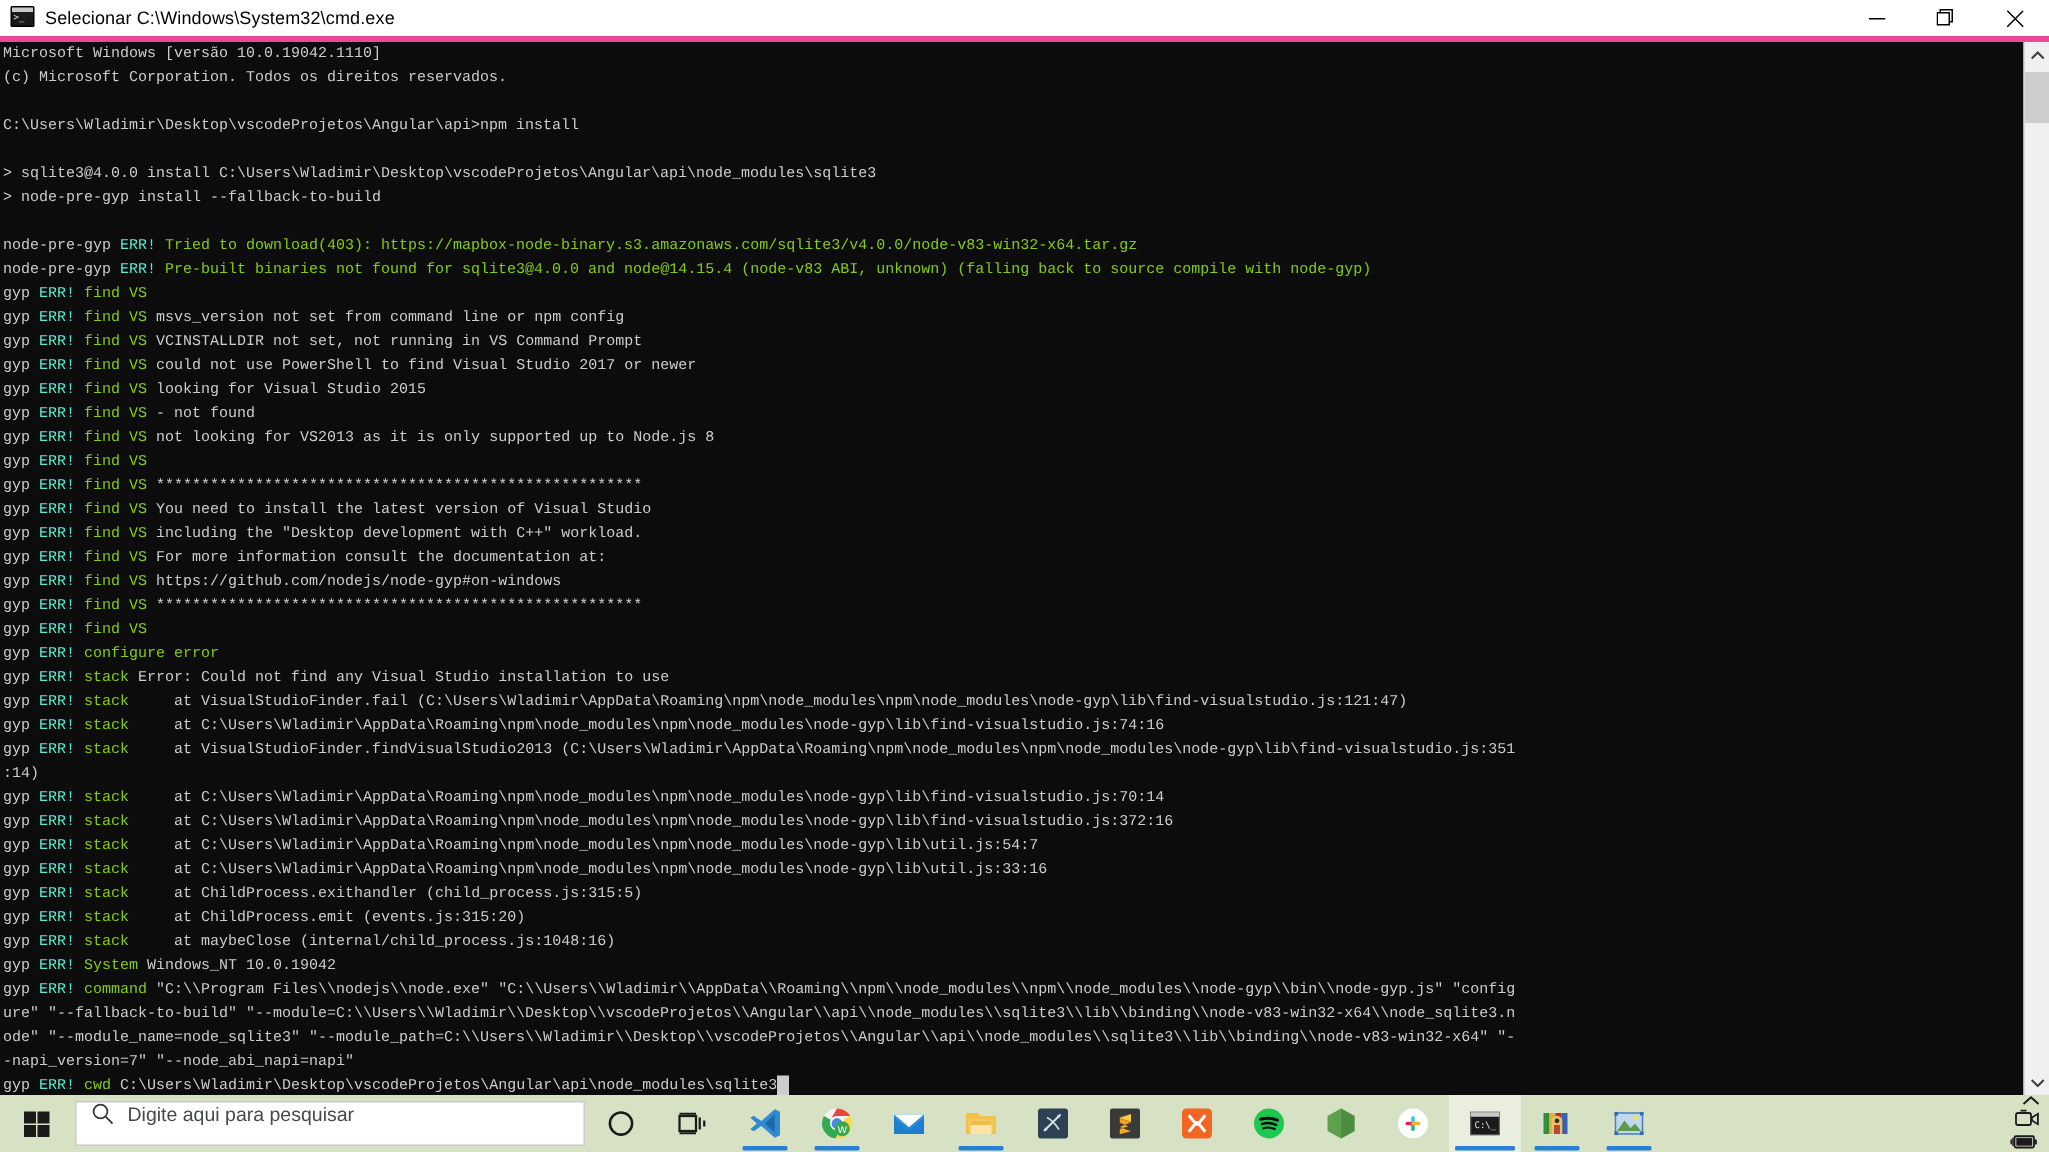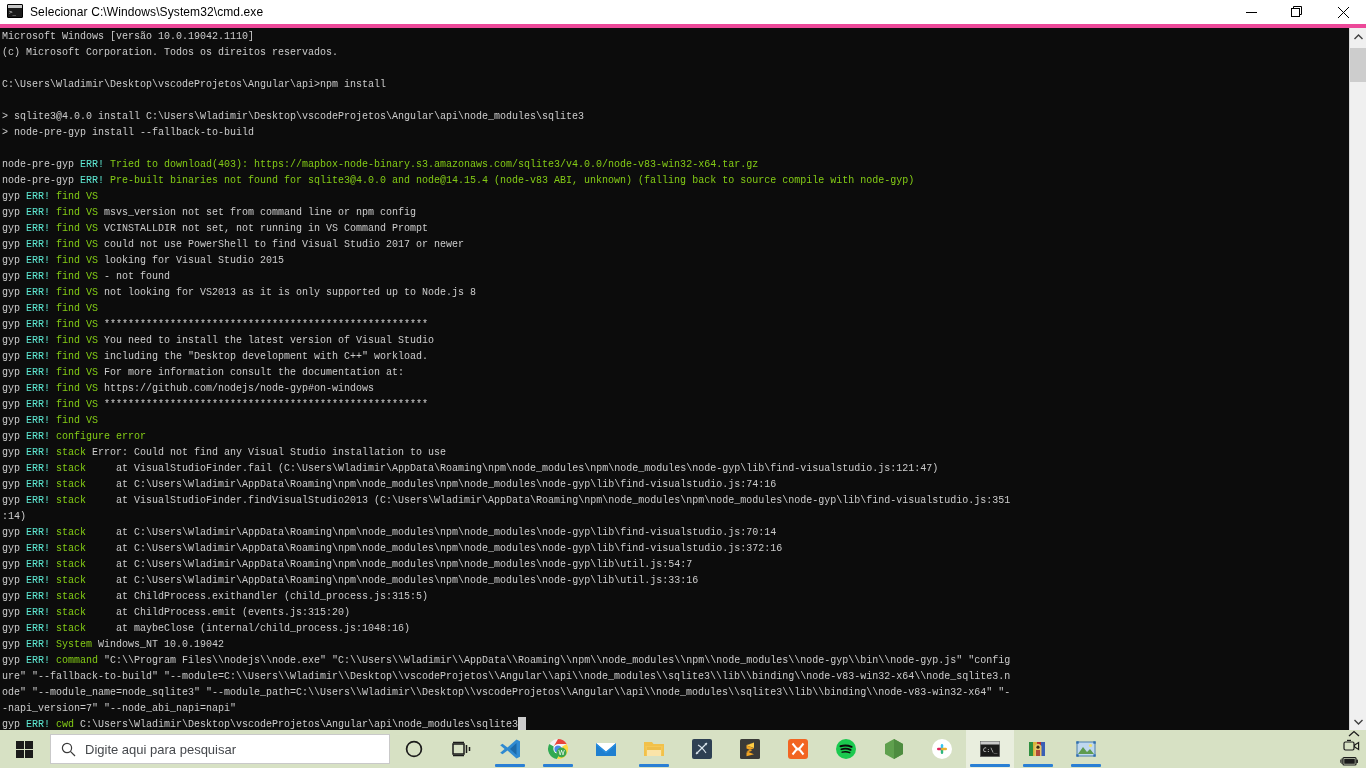--- a/index.html
+++ b/index.html
@@ -167,21 +167,21 @@
     grid-template-rows: 8px 8px;
     gap: 1px;
   }
   .winlogo i { background: #1a1a1a; display: block; }
   #search-box {
     width: 340px;
     height: 30px;
     margin-left: 2px;
     background: #ffffff;
     display: flex;
-    align-items: center;
+    align-items: flex-start;
     border: 1px solid #c9c9c9;
   }
   #search-box .s-icon {
     width: 34px;
     display: flex;
     align-items: center;
     justify-content: center;
   }
   #search-placeholder {
     font-family: "Liberation Sans", sans-serif;

